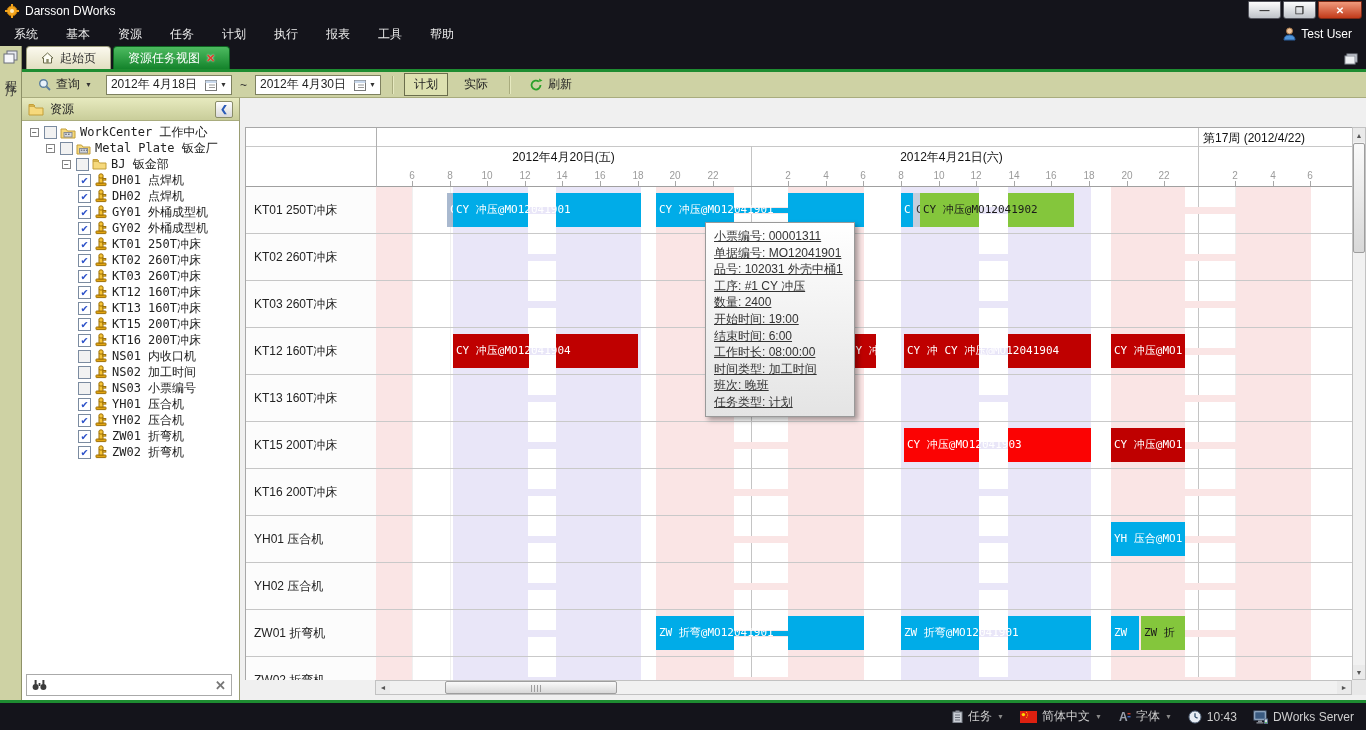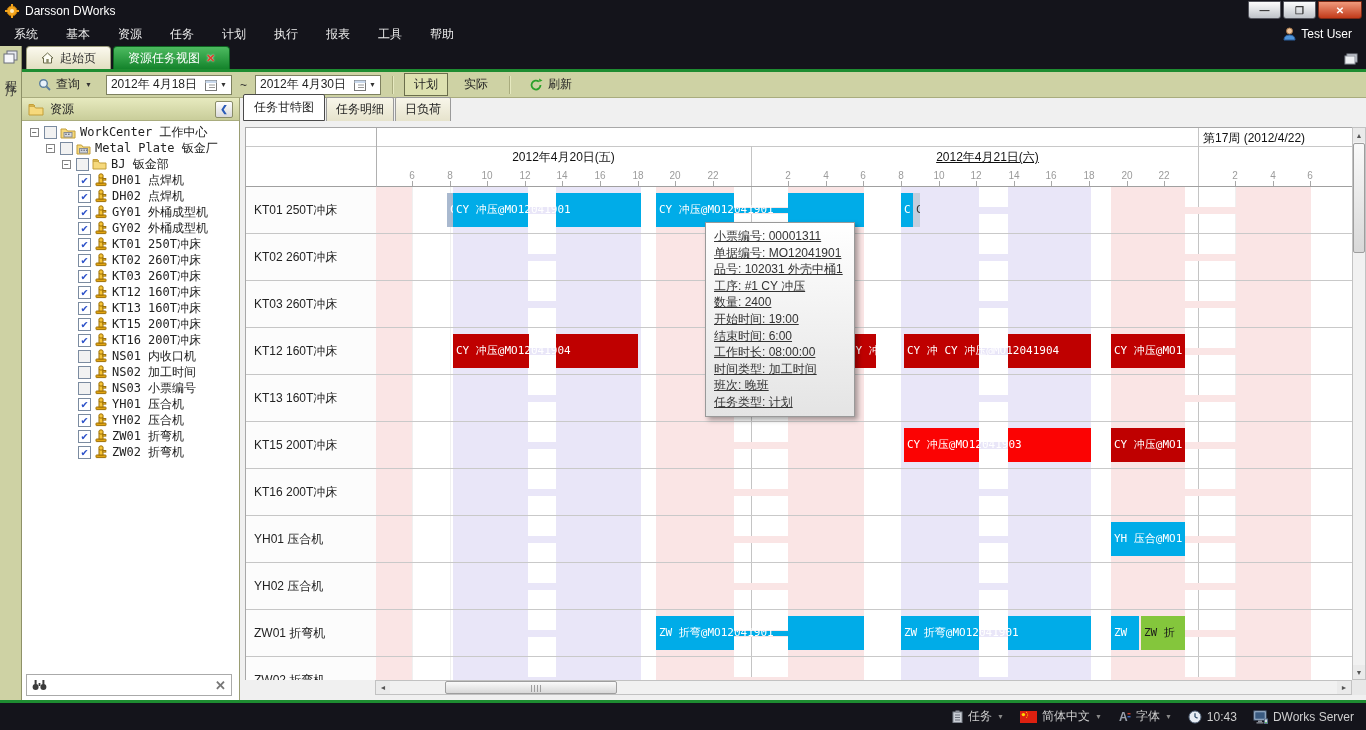--- a/index.html
+++ b/index.html
@@ -541,30 +541,25 @@
             <rect x="2.6" y="1" width="2" height="5" fill="#3c3c3c"></rect>
             <rect x="10.4" y="1" width="2" height="5" fill="#3c3c3c"></rect>
             <rect x="6.6" y="4" width="1.8" height="3" fill="#3c3c3c"></rect>
           </svg>
       </span>
       <span class="x">✕</span>
     </div>
   </div>
 
   <div class="ganttpanel">
-    <div id="viewTabs">
-        <div class="viewtab active">任务甘特图</div>
-        <div class="viewtab">任务明细</div>
-        <div class="viewtab">日负荷</div>
-      </div>
     <div id="ganttTable">
         <div class="g-weekline"></div>
         <div class="g-weeklabel" style="left: 957px;">第17周 (2012/4/22)</div>
         <div class="g-daylabel" style="left: 130px; width: 375px;">2012年4月20日(五)</div>
-        <div class="g-daylabel" style="left: 518px; width: 447px; text-decoration: underline;">2012年4月21日(六)</div>
+        <div class="g-daylabel" style="left: 482px; width: 447px;">2012年4月21日(六)</div>
         <div class="g-tick" style="left: 155px;">6</div>
         <div class="g-tickmark" style="left: 166px;"></div>
         <div class="g-vline" style="left: 166px; top: 59px; height: 494px;"></div>
         <div class="g-tick" style="left: 193px;">8</div>
         <div class="g-tickmark" style="left: 204px;"></div>
         <div class="g-vline" style="left: 204px; top: 59px; height: 494px;"></div>
         <div class="g-tick" style="left: 230px;">10</div>
         <div class="g-tickmark" style="left: 241px;"></div>
         <div class="g-vline" style="left: 241px; top: 59px; height: 494px;"></div>
         <div class="g-tick" style="left: 268px;">12</div>
@@ -721,20 +716,25 @@
           <div class="lbl" style="left: 3px; color: rgb(255, 255, 255);">CY 冲压@MO12041901</div>
         </div>
         <div class="task" style="left: 655px; top: 65px; width: 12px;">
           <div class="seg" style="left: 0px; width: 12px; background: rgb(0, 172, 232);"></div>
           <div class="lbl" style="left: 3px; color: rgb(255, 255, 255);">C</div>
         </div>
         <div class="task" style="left: 667px; top: 65px; width: 7px;">
           <div class="seg" style="left: 0px; width: 7px; background: rgb(195, 206, 221);"></div>
           <div class="lbl" style="left: 3px; color: rgb(51, 51, 51);">C</div>
         </div>
+        <div class="task" style="left: 674px; top: 65px; width: 154px;">
+          <div class="seg" style="left: 0px; width: 59px; background: rgb(132, 198, 60);"></div>
+          <div class="seg" style="left: 88px; width: 66px; background: rgb(132, 198, 60);"></div>
+          <div class="lbl" style="left: 3px; color: rgb(26, 26, 26);">CY 冲压@MO12041902</div>
+        </div>
         <div class="task" style="left: 207px; top: 206px; width: 220px;">
           <div class="seg" style="left: 0px; width: 76px; background: rgb(191, 0, 0);"></div>
           <div class="seg" style="left: 103px; width: 82px; background: rgb(191, 0, 0);"></div>
           <div class="lbl" style="left: 3px; color: rgb(255, 255, 255);">CY 冲压@MO12041904</div>
         </div>
         <div class="task" style="left: 542px; top: 206px; width: 88px;">
           <div class="seg" style="left: 0px; width: 88px; background: rgb(191, 0, 0);"></div>
           <div class="lbl" style="left: 61px; color: rgb(255, 255, 255);">CY 冲压@</div>
         </div>
         <div class="task" style="left: 658px; top: 206px; width: 187px;">

